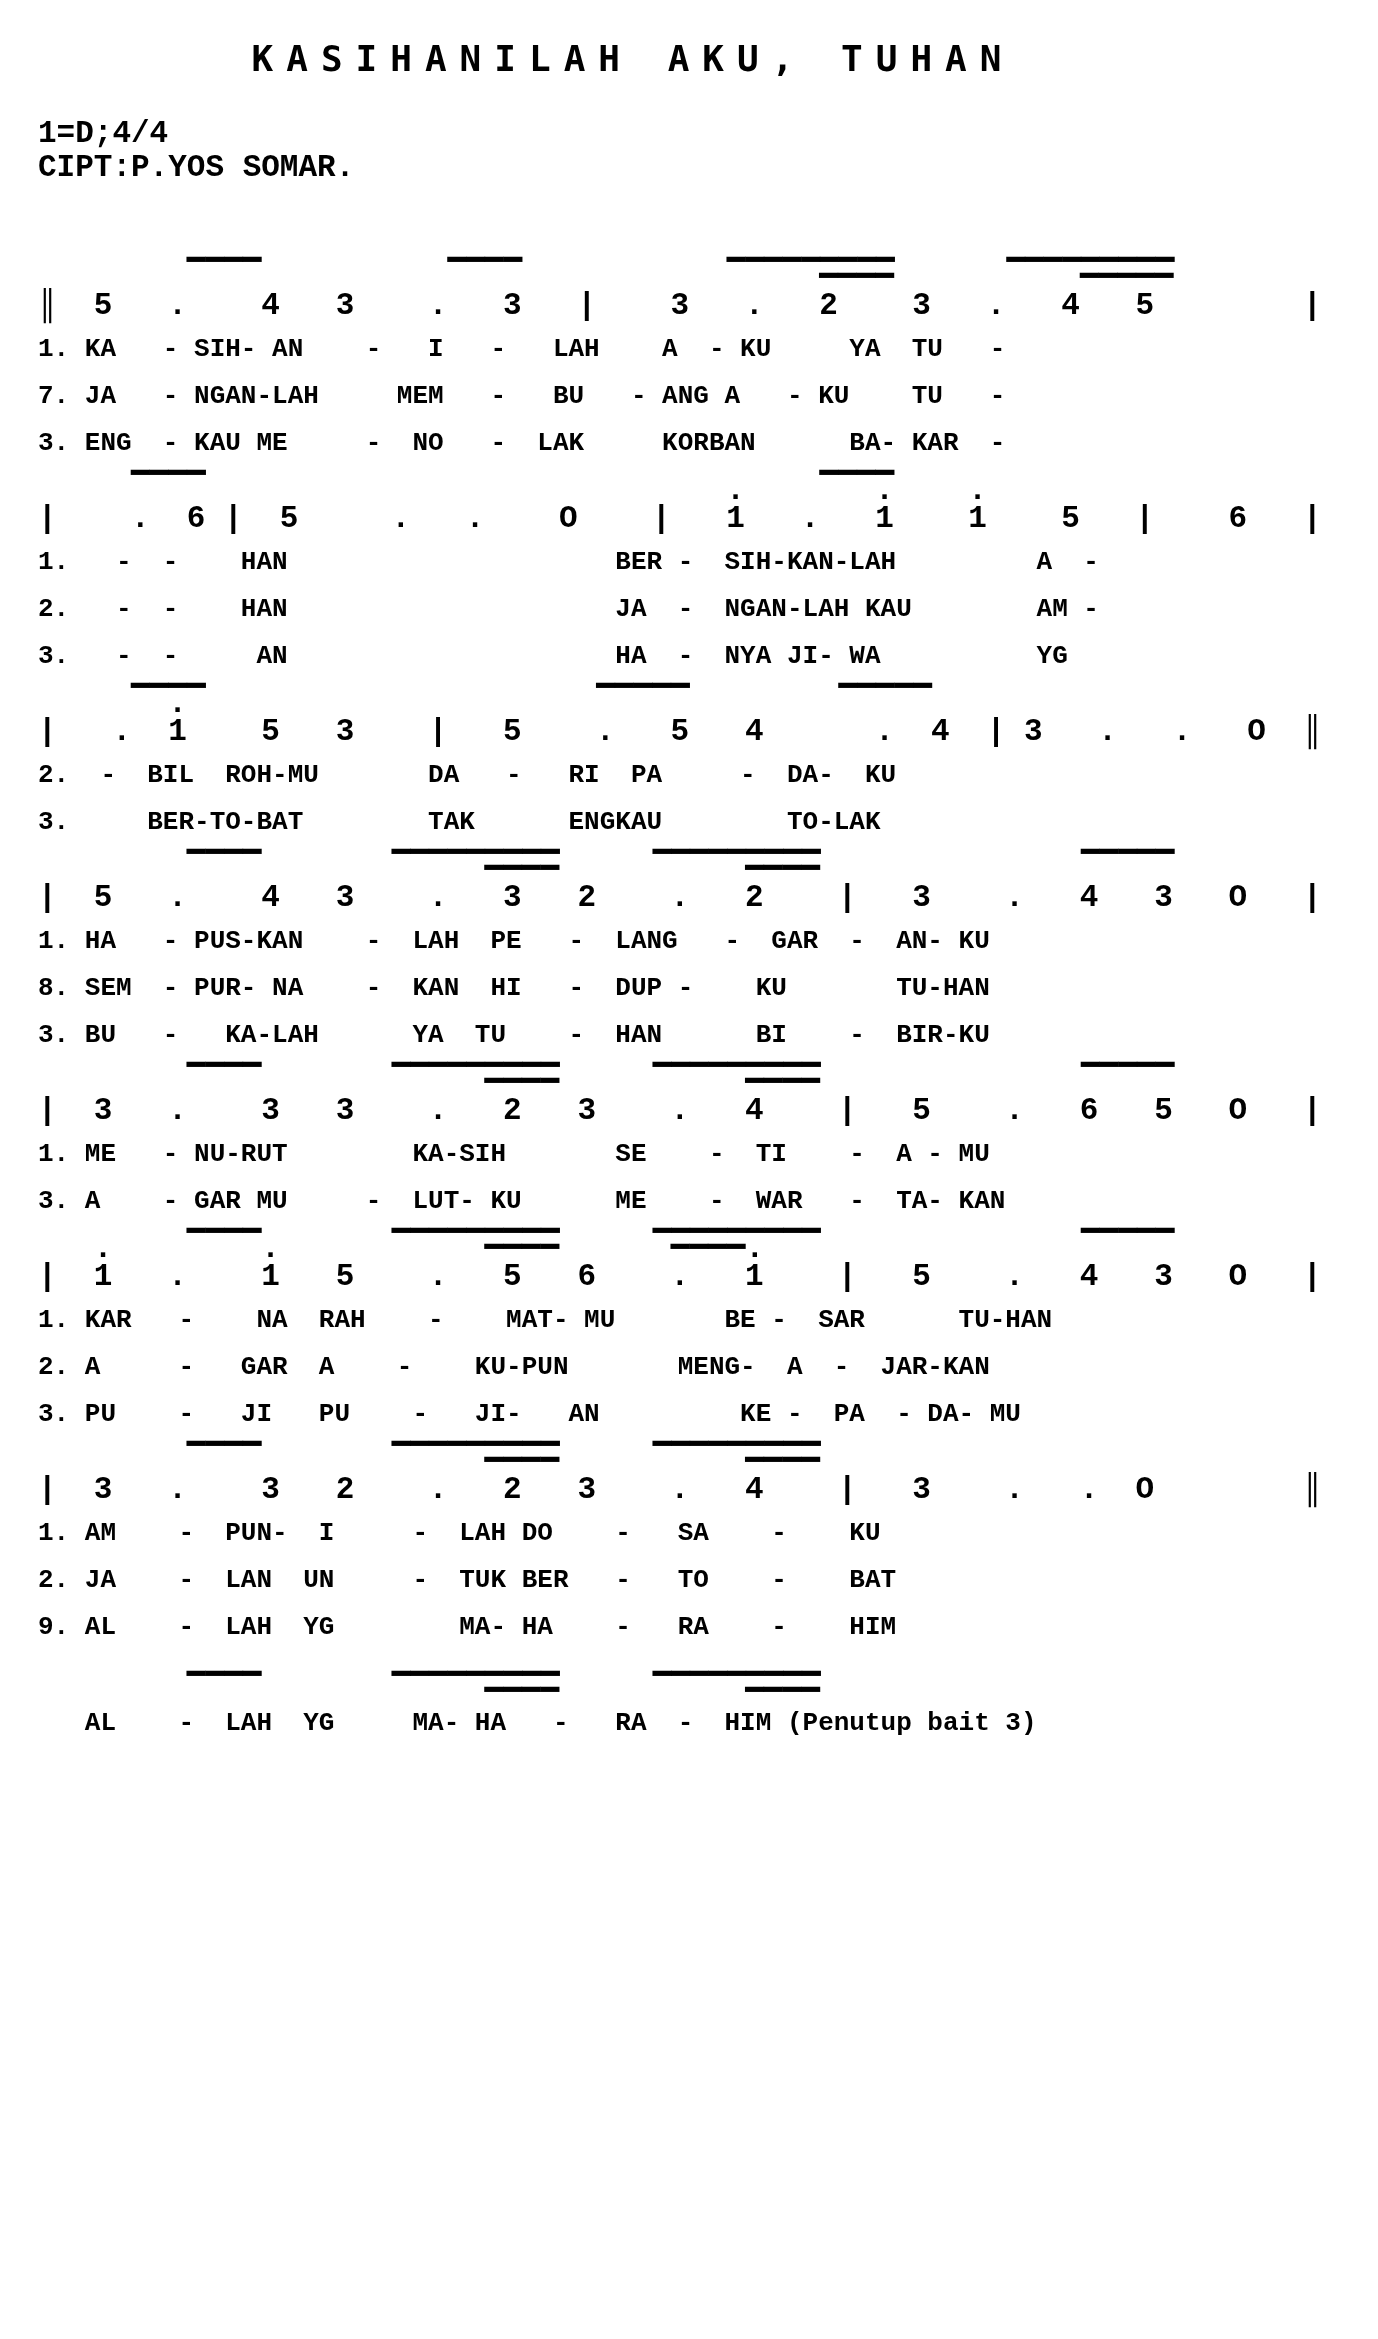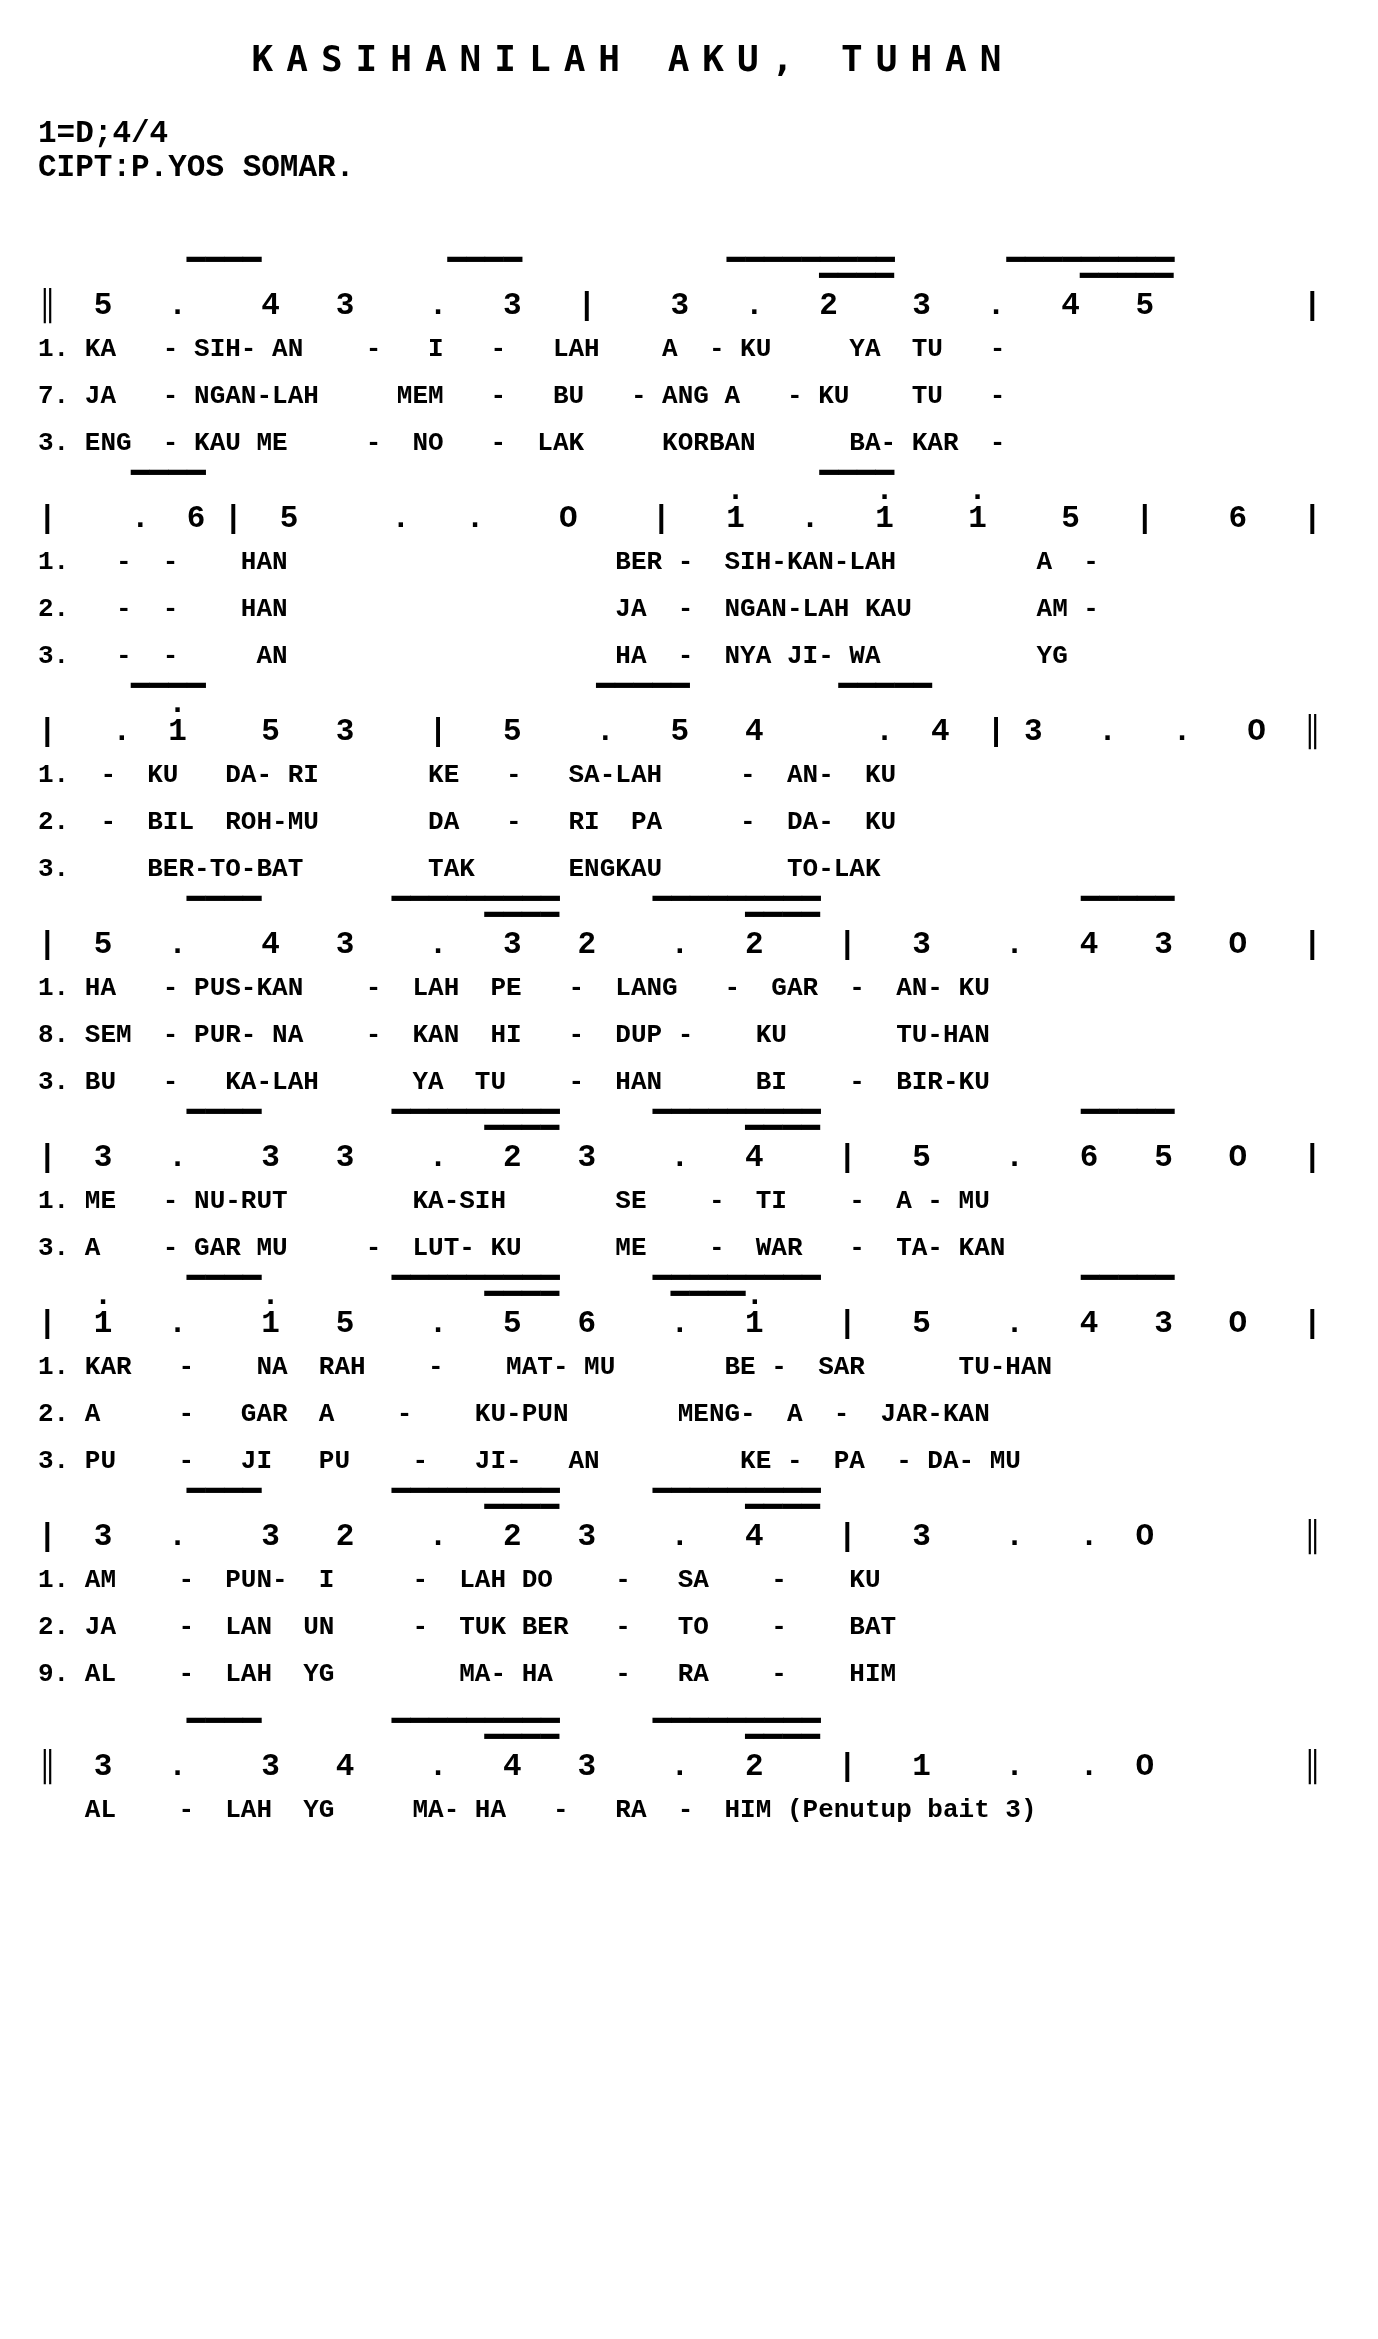--- a/index.html
+++ b/index.html
@@ -58,21 +58,20 @@
     <div class="line notes">|    .  6 |  5     .   .    O    |   1   .   1    1    5   |    6   |</div>
     <div class="line lyric">1.   -  -    HAN                     BER -  SIH-KAN-LAH         A  -</div>
     <div class="line lyric">2.   -  -    HAN                     JA  -  NGAN-LAH KAU        AM -</div>
     <div class="line lyric">3.   -  -     AN                     HA  -  NYA JI- WA          YG</div>
   </div>
 
   <div class="system">
     <div class="line beams">     ━━━━                     ━━━━━        ━━━━━</div>
     <div class="line beams">       .</div>
     <div class="line notes">|   .  1    5   3    |   5    .   5   4      .  4  | 3   .   .   O  ║</div>
-    <div class="line lyric">1.  -  KU   DA- RI       KE   -   SA-LAH     -  AN-  KU</div>
     <div class="line lyric">2.  -  BIL  ROH-MU       DA   -   RI  PA     -  DA-  KU</div>
     <div class="line lyric">3.     BER-TO-BAT        TAK      ENGKAU        TO-LAK</div>
   </div>
 
   <div class="system">
     <div class="line beams">        ━━━━       ━━━━━━━━━     ━━━━━━━━━              ━━━━━</div>
     <div class="line beams">                        ━━━━          ━━━━</div>
     <div class="line notes">|  5   .    4   3    .   3   2    .   2    |   3    .   4   3   O   |</div>
     <div class="line lyric">1. HA   - PUS-KAN    -  LAH  PE   -  LANG   -  GAR  -  AN- KU</div>
     <div class="line lyric">8. SEM  - PUR- NA    -  KAN  HI   -  DUP -    KU       TU-HAN</div>
@@ -101,17 +100,16 @@
     <div class="line beams">                        ━━━━          ━━━━</div>
     <div class="line notes">|  3   .    3   2    .   2   3    .   4    |   3    .   .  O        ║</div>
     <div class="line lyric">1. AM    -  PUN-  I     -  LAH DO    -   SA    -    KU</div>
     <div class="line lyric">2. JA    -  LAN  UN     -  TUK BER   -   TO    -    BAT</div>
     <div class="line lyric">9. AL    -  LAH  YG        MA- HA    -   RA    -    HIM</div>
   </div>
 
   <div class="system last">
     <div class="line beams">        ━━━━       ━━━━━━━━━     ━━━━━━━━━</div>
     <div class="line beams">                        ━━━━          ━━━━</div>
-    <div class="line notes">║  3   .    3   4    .   4   3    .   2    |   1    .   .  O        ║</div>
     <div class="line lyric">   AL    -  LAH  YG     MA- HA   -   RA  -  HIM (Penutup bait 3)</div>
   </div>
 
 </div>
 
 </body></html>

